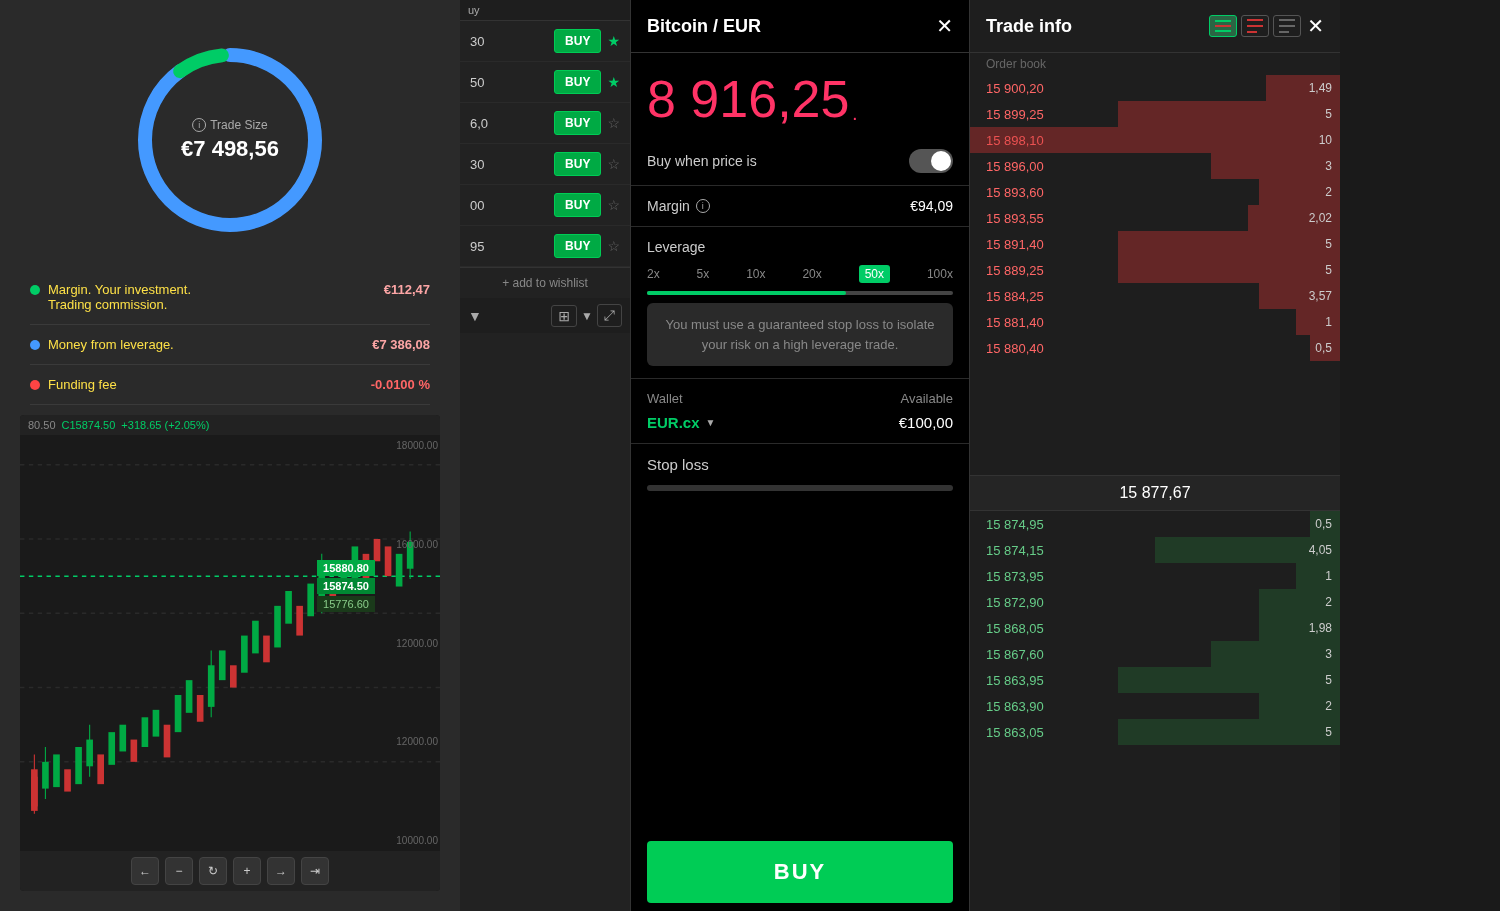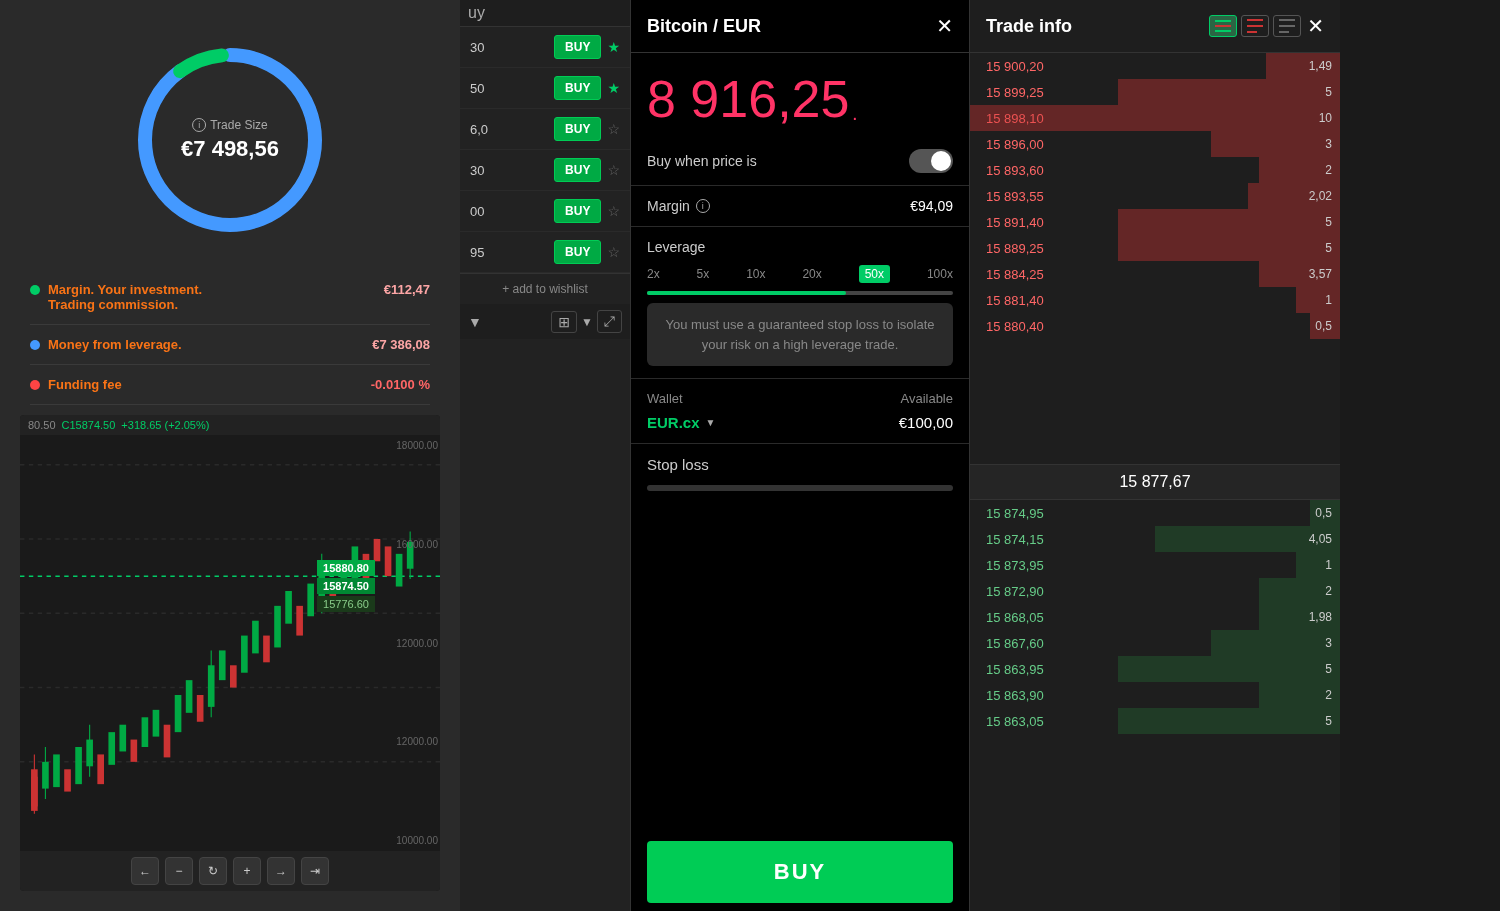--- a/index.html
+++ b/index.html
@@ -103,22 +103,21 @@
       margin-top: 3px;
       flex-shrink: 0;
     }
 
     .dot-green { background: #00cc66; }
     .dot-blue { background: #4499ff; }
     .dot-red { background: #ff4444; }
 
     .legend-text {
       font-size: 13px;
-      color: #f97316;
-      font-weight: bold;
+      color: #fde047;
     }
 
     .legend-value {
       font-size: 13px;
       color: #fca5a5;
       font-weight: bold;
       white-space: nowrap;
     }
 
     .legend-value.negative { color: #ff6666; }
@@ -676,21 +675,21 @@
       <button class="ctrl-btn">↻</button>
       <button class="ctrl-btn">+</button>
       <button class="ctrl-btn">→</button>
       <button class="ctrl-btn">⇥</button>
     </div>
   </div>
 </div>
 
 <div class="buy-list">
   <div style="display:flex; align-items:center; justify-content:space-between; padding:4px 8px; background:#1e1e1e; border-bottom:1px solid #333;">
-    <span style="font-size:16px; color:#aaa;">uy</span>
+    <span style="font-size:11px; color:#aaa;">uy</span>
   </div>
   <div class="buy-item">
     <span class="buy-price">30</span>
     <button class="buy-btn">BUY</button>
     <span class="star-icon">★</span>
   </div>
   <div class="buy-item">
     <span class="buy-price">50</span>
     <button class="buy-btn">BUY</button>
     <span class="star-icon">★</span>
@@ -819,20 +818,23 @@
             <div class="ob-line" style="width:16px;background:#666;"></div>
             <div class="ob-line" style="width:16px;background:#666;margin-top:2px;"></div>
             <div class="ob-line" style="width:10px;background:#666;margin-top:2px;"></div>
           </div>
         </button>
       </div>
       <button class="close-btn">✕</button>
     </div>
   </div>
 
+  <div style="display:flex; justify-content:space-between; padding:4px 16px; font-size:12px; color:#666;">
+    <span>Order book</span>
+  </div>
 
   <div class="ask-rows">
     <div class="order-row" style="height:26px;">
       <span class="order-price">15 900,20</span>
       <div class="order-bar ask" style="width:20%;right:0;position:absolute;height:100%;"></div>
       <span class="order-qty">1,49</span>
     </div>
     <div class="order-row" style="height:26px;">
       <span class="order-price">15 899,25</span>
       <div class="order-bar ask" style="width:60%;right:0;position:absolute;height:100%;"></div>

